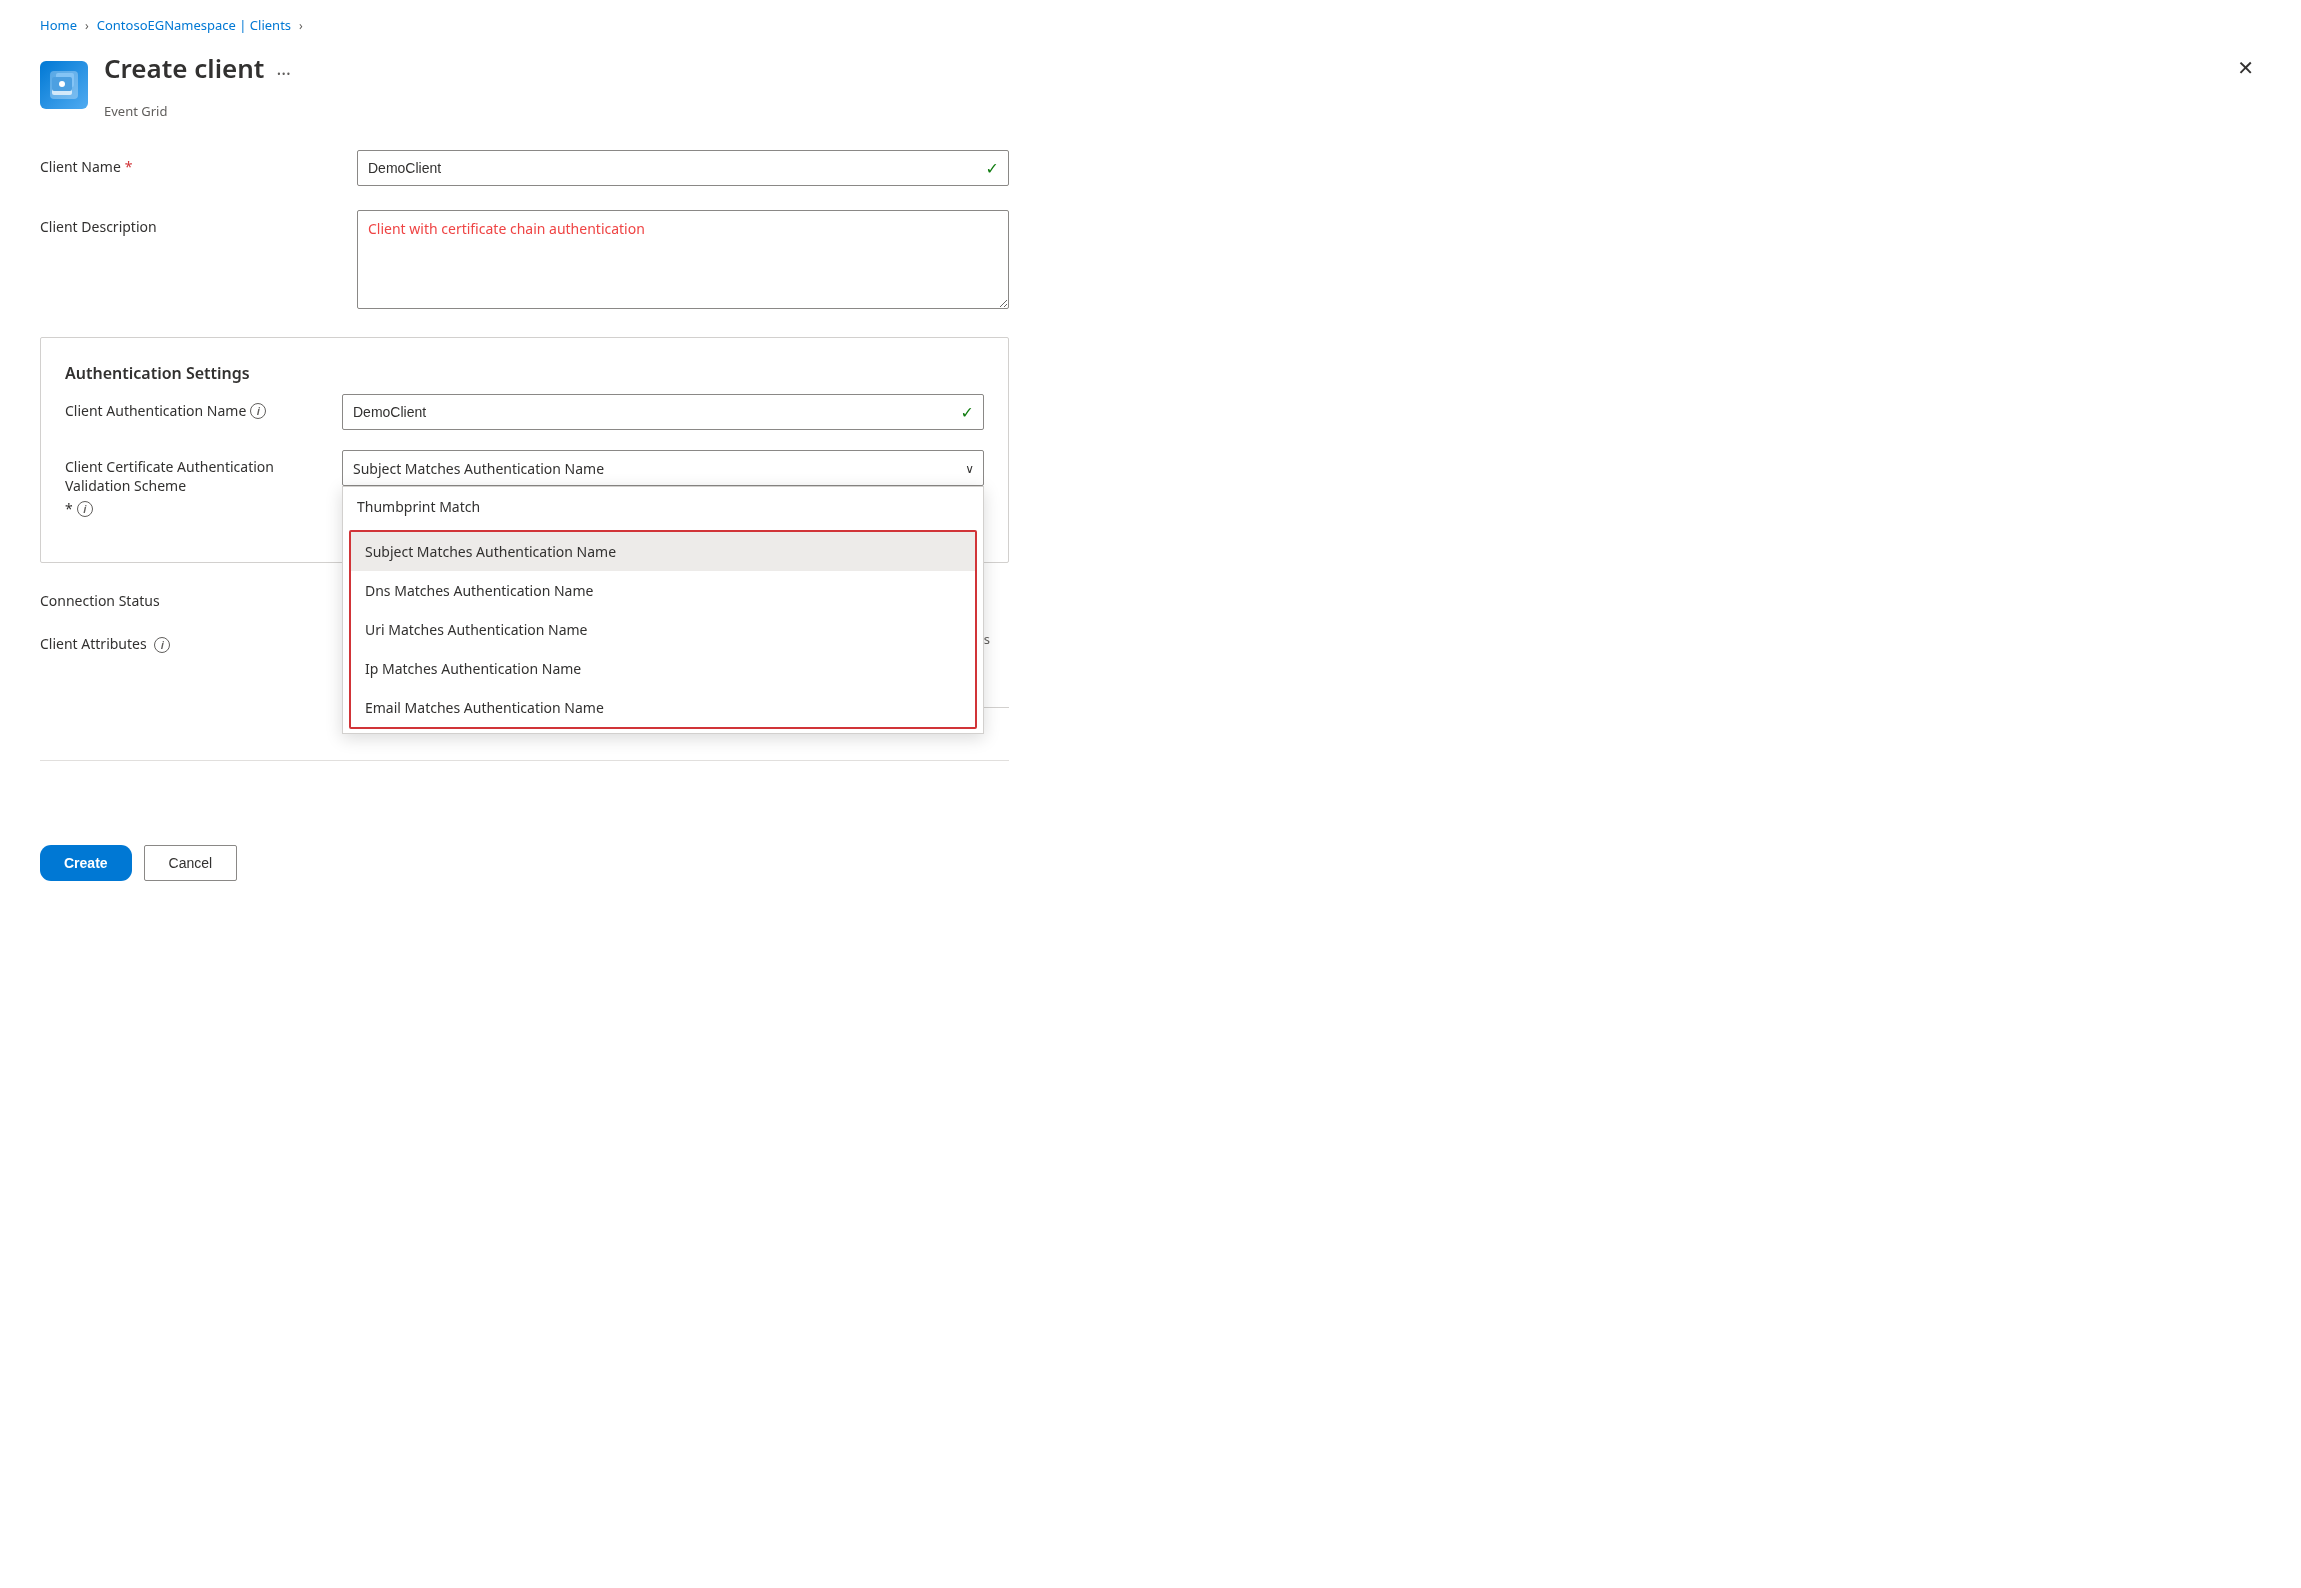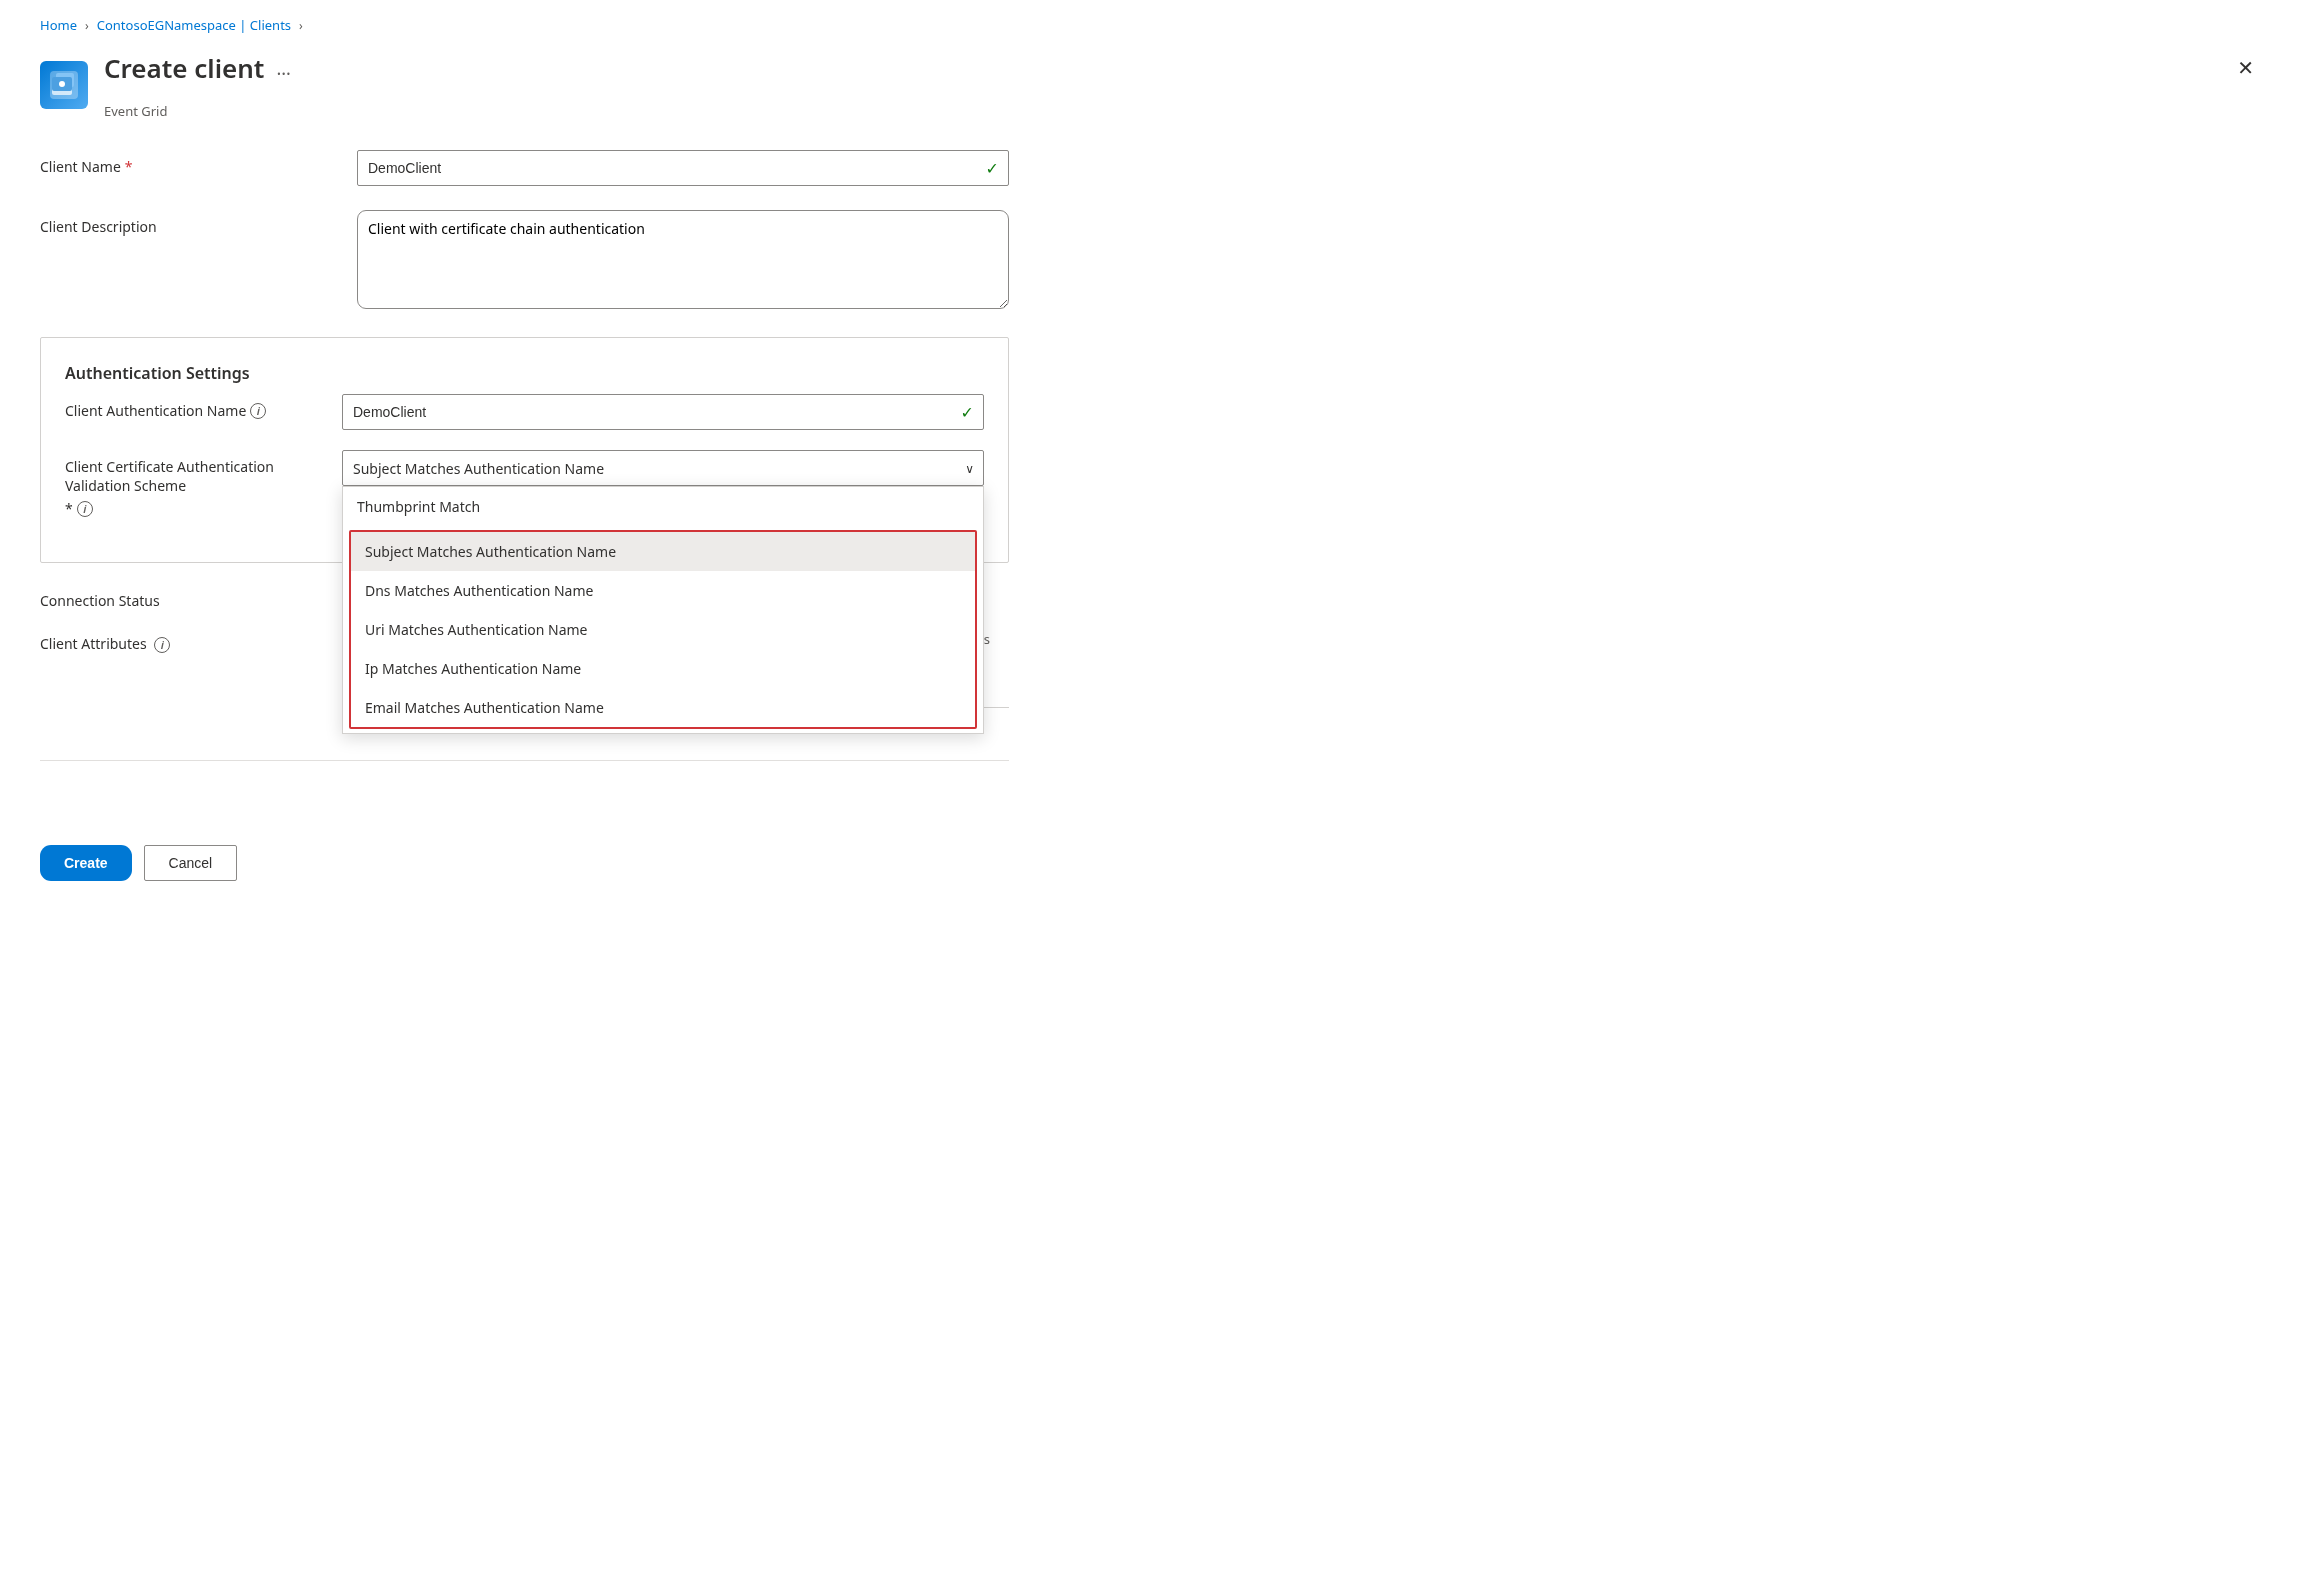--- a/index.html
+++ b/index.html
@@ -140,24 +140,24 @@
       top: 50%;
       transform: translateY(-50%);
       color: #107c10;
       font-size: 16px;
     }
     .textarea-field {
       width: 100%;
       max-width: 713px;
       height: 99px;
       border: 1px solid #8a8886;
-      border-radius: 9px;
+      border-radius: 2px;
       padding: 8px 10px;
       font-size: 14px;
-      color: #000000;
+      color: #ef4444;
       background: #fff;
       resize: vertical;
       font-family: inherit;
     }
     
     .auth-settings-box {
       border: 1px solid #d2d0ce;
       border-radius: 2px;
       padding: 24px;
       margin-bottom: 24px;

